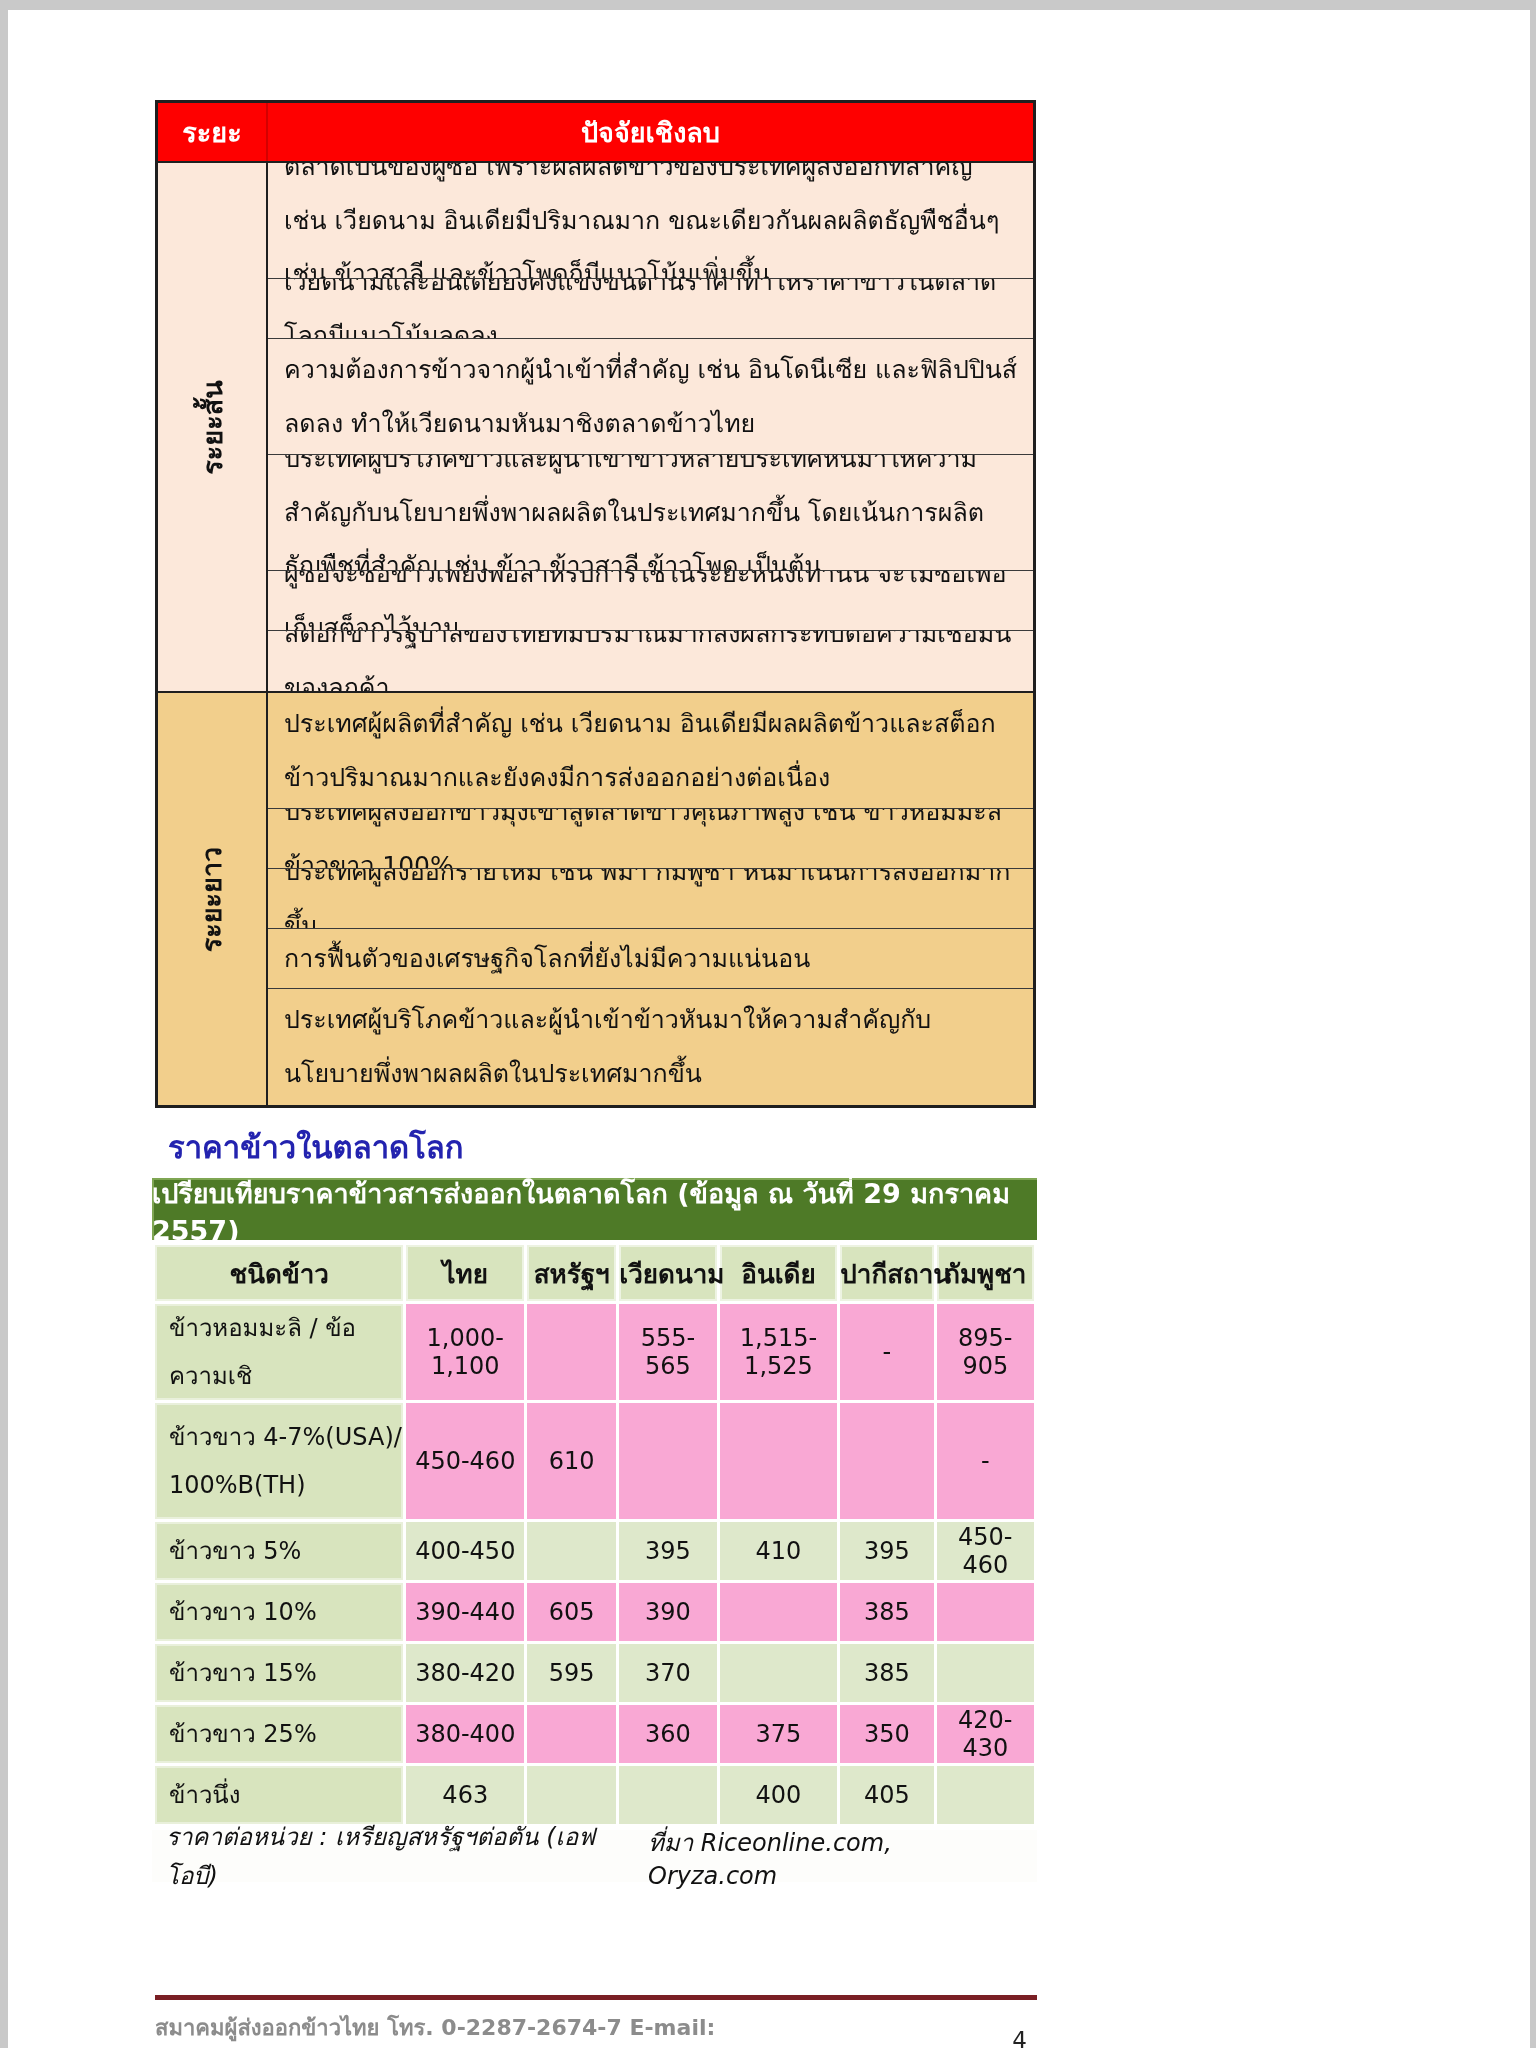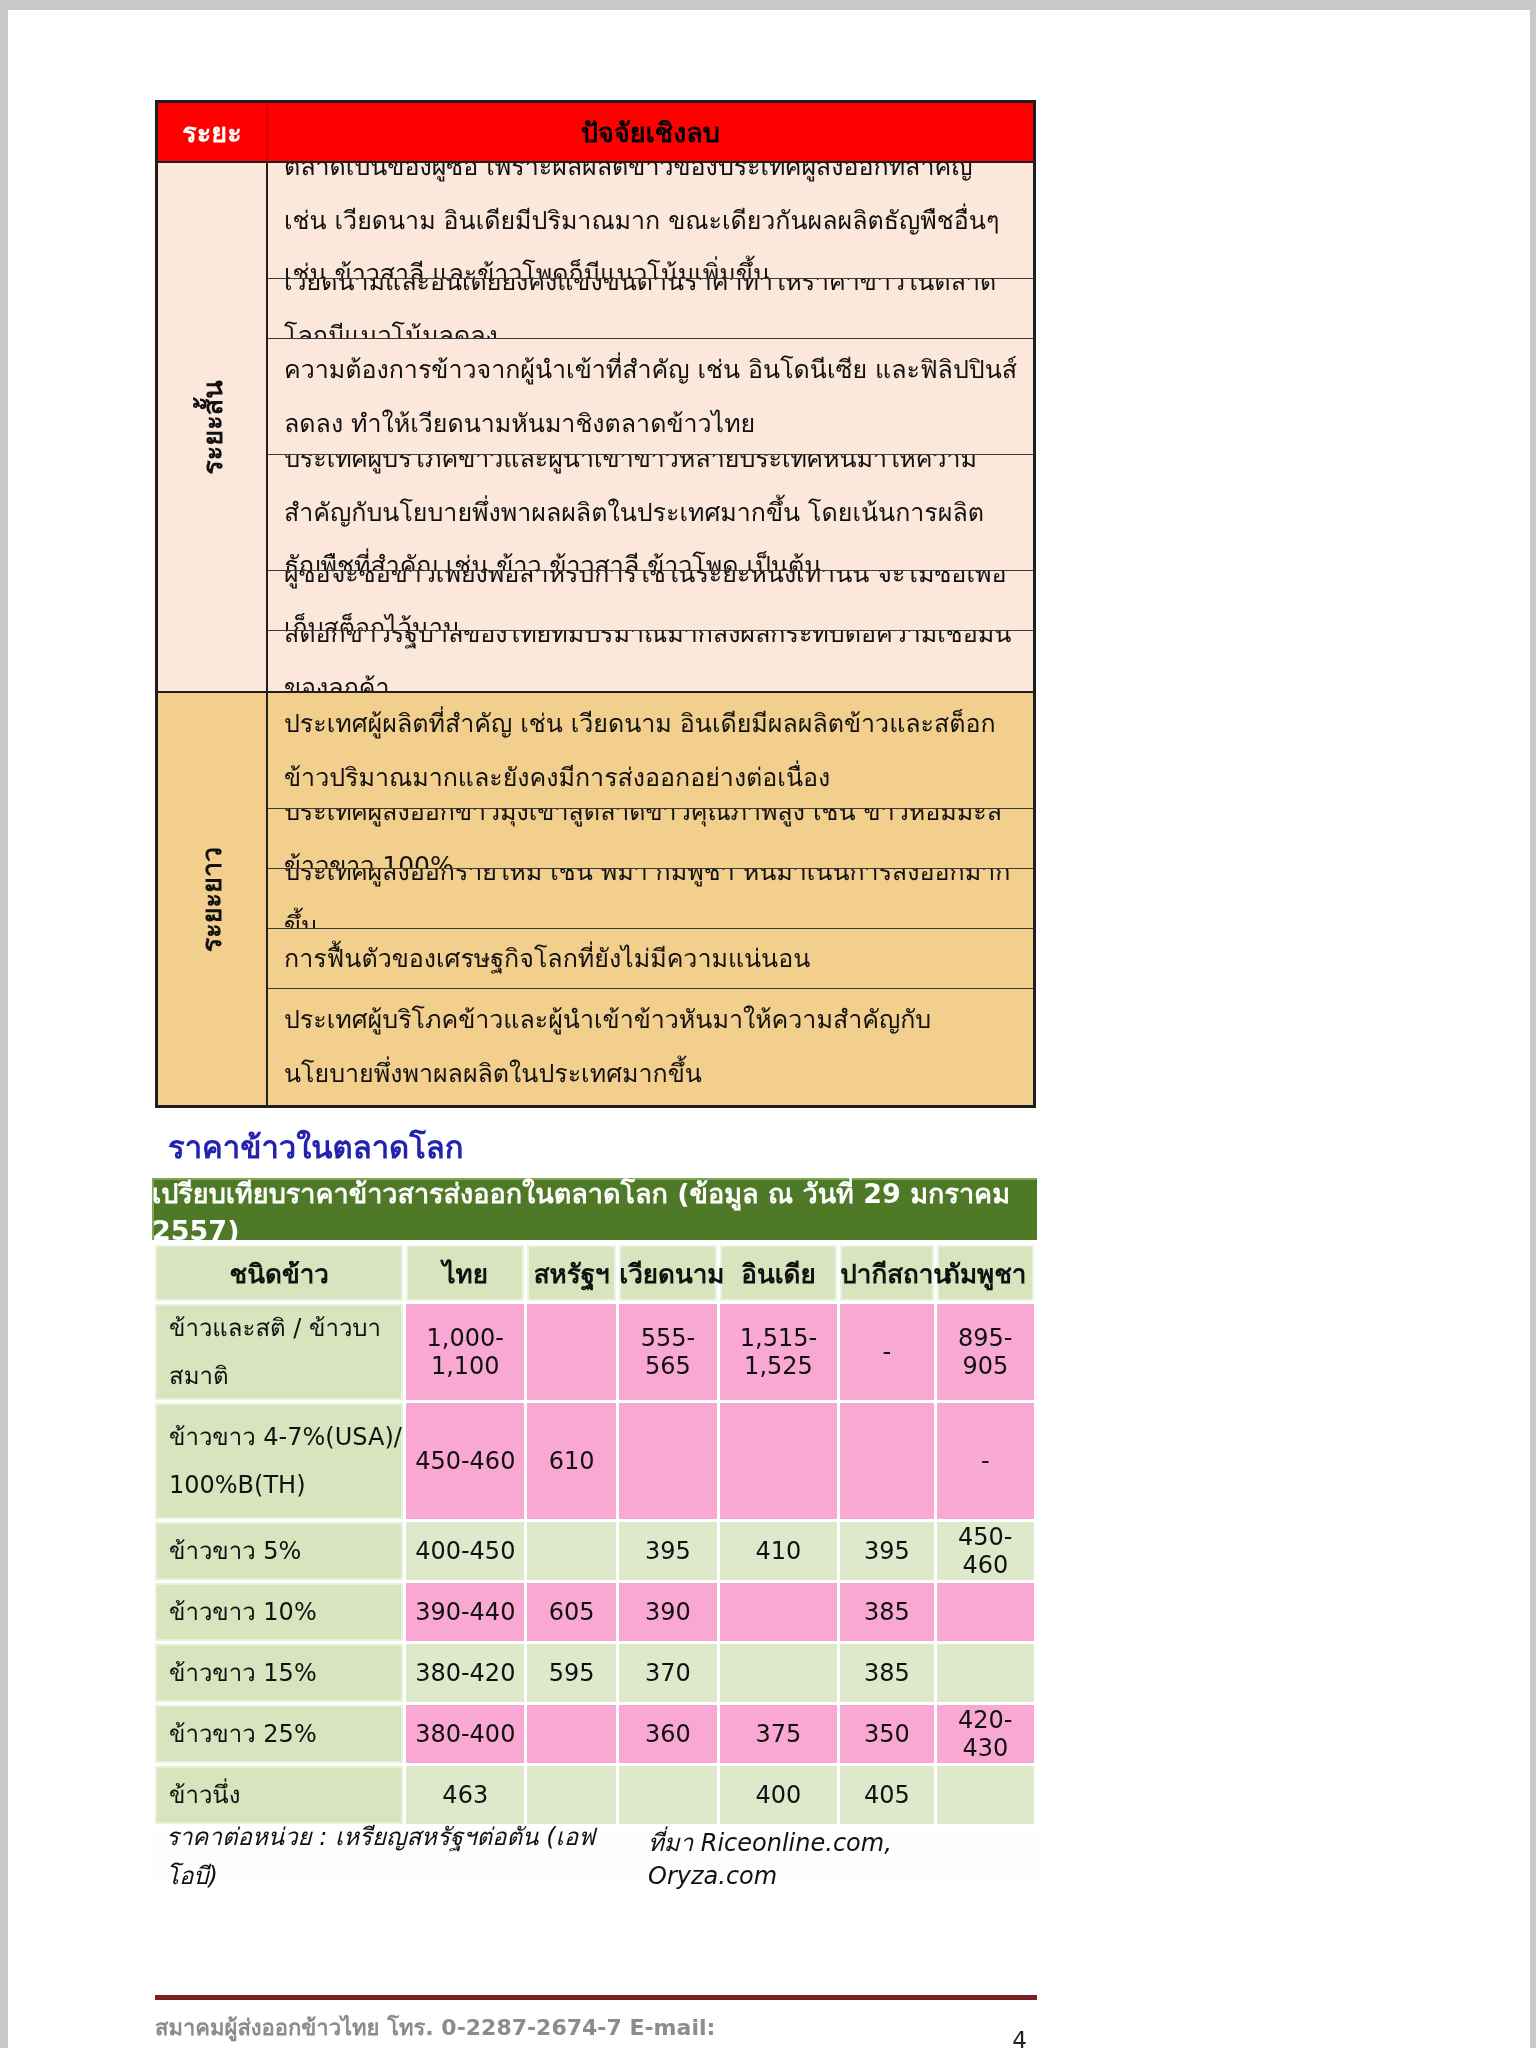--- a/index.html
+++ b/index.html
@@ -26,21 +26,21 @@
     background: #fff;
   }
   .f-header { display: flex; background: #fe0000; height: 58px; }
   .f-header-period {
     width: 110px; display: flex; align-items: center; justify-content: center;
     color: #fff; font-weight: bold; font-size: 27px;
     border-right: 2px solid #d40000;
   }
   .f-header-factors {
     flex: 1; display: flex; align-items: center; justify-content: center;
-    color: #000000; font-weight: bold; font-size: 27px;
+    color: #ffffff; font-weight: bold; font-size: 27px;
   }
   .f-section { display: flex; border-top: 2px solid #1f1f1f; }
   .f-section.short { background: #fce8da; }
   .f-section.long  { background: #f2cf8c; }
   .f-label {
     width: 110px; border-right: 2px solid #1f1f1f;
     display: flex; align-items: center; justify-content: center;
   }
   .rot {
     transform: rotate(-90deg);
@@ -191,21 +191,21 @@
         <div class="p-cell c0">ชนิดข้าว</div>
         <div class="p-cell c1">ไทย</div>
         <div class="p-cell c2">สหรัฐฯ</div>
         <div class="p-cell c3">เวียดนาม</div>
         <div class="p-cell c4">อินเดีย</div>
         <div class="p-cell c5">ปากีสถาน</div>
         <div class="p-cell c6">กัมพูชา</div>
       </div>
 
       <div class="p-tr r-light">
-        <div class="p-cell c0 p-label">ข้าวและสติ / ข้าวบาสมาติ</div>
+        <div class="p-cell c0 p-label">ข้าวหอมมะลิ / ข้อความเชิ</div>
         <div class="p-cell c1">1,000-1,100</div>
         <div class="p-cell c2"></div>
         <div class="p-cell c3">555-565</div>
         <div class="p-cell c4">1,515-1,525</div>
         <div class="p-cell c5">-</div>
         <div class="p-cell c6">895-905</div>
       </div>
 
       <div class="p-tr r-light tall">
         <div class="p-cell c0 p-label">ข้าวขาว 4-7%(USA)/ 100%B(TH)</div>

